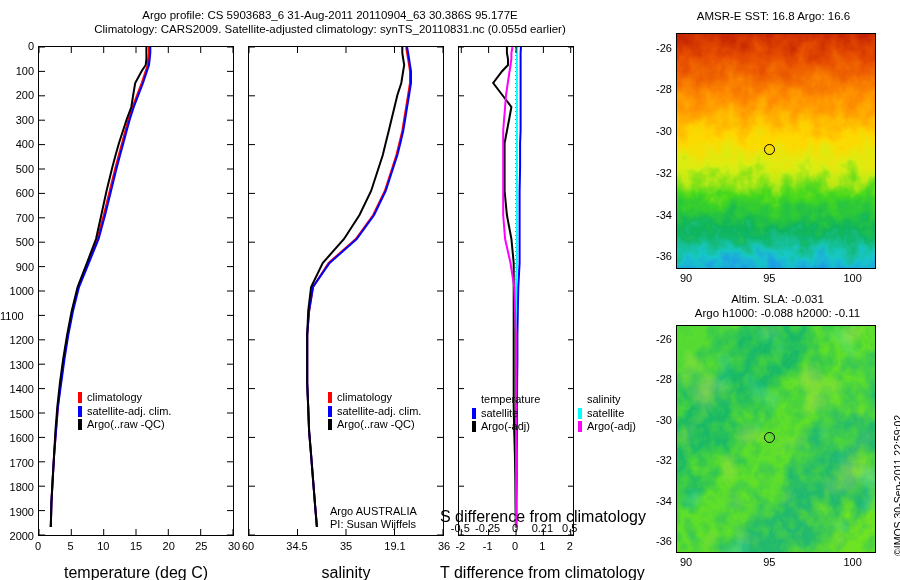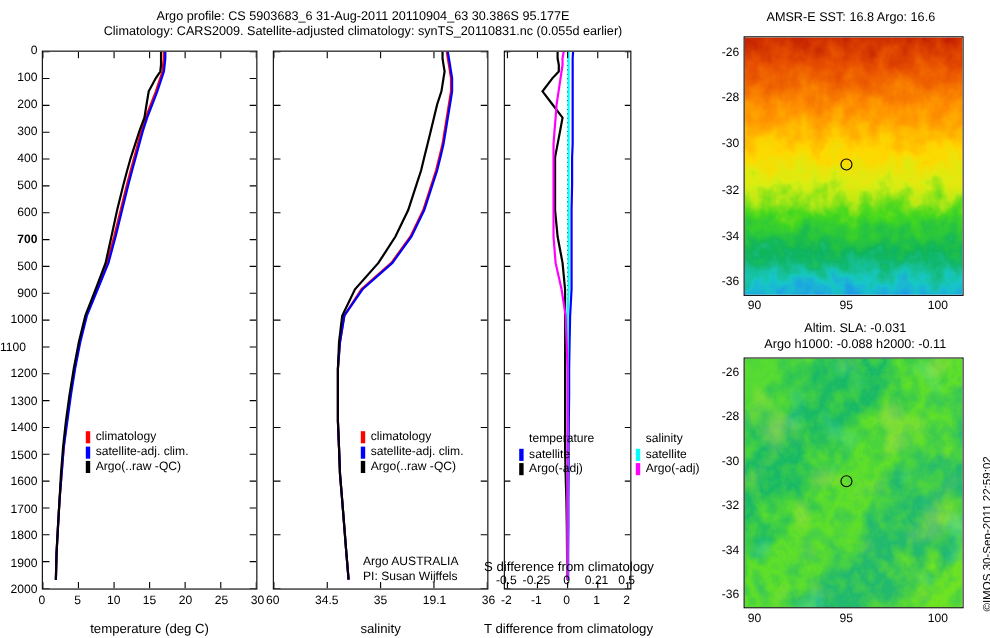--- a/index.html
+++ b/index.html
@@ -2,21 +2,21 @@
 <html><head>
 <meta charset="utf-8">
 <style>
   html,body{margin:0;padding:0;background:#fff;}
   body{width:900px;height:580px;position:relative;overflow:hidden;
        font-family:"Liberation Sans","DejaVu Sans",sans-serif;color:#000;}
   .abs{position:absolute;}
   .ttl{font-size:11.5px;text-align:center;white-space:nowrap;line-height:14px;}
   .axbox{position:absolute;border:1px solid #000;background:#fff;box-sizing:border-box;}
   .tick-lbl{position:absolute;font-size:11px;white-space:nowrap;}
-  .axlabel{position:absolute;font-size:12px;text-align:center;white-space:nowrap;}
+  .axlabel{position:absolute;font-size:16px;text-align:center;white-space:nowrap;}
   svg{display:block;}
   .legend{position:absolute;font-size:11px;line-height:13.5px;white-space:nowrap;}
   .legend .row{display:flex;align-items:center;height:13.5px;}
   .legend .sw{width:4px;height:11px;margin-right:5px;flex:0 0 auto;}
   .legend .txt{}
   .legend-hdr{font-size:11px;height:13.5px;padding-left:9px;}
   .credit{position:absolute;font-size:11px;line-height:13px;white-space:nowrap;}
   .vert{position:absolute;font-size:10.5px;white-space:nowrap;
         transform-origin:0 0;transform:rotate(-90deg);}
   .mapwrap{position:absolute;border:1px solid #000;box-sizing:border-box;overflow:hidden;background:#fff;}
@@ -99,21 +99,21 @@
 </div>
 
 <div id="depth-labels">
     <div class="tick-lbl" style="top: 46px; left: 0px; text-align: right; width: 34px; transform: translateY(-50%);">0</div>
     <div class="tick-lbl" style="top: 70.5px; left: 0px; text-align: right; width: 34px; transform: translateY(-50%);">100</div>
     <div class="tick-lbl" style="top: 95px; left: 0px; text-align: right; width: 34px; transform: translateY(-50%);">200</div>
     <div class="tick-lbl" style="top: 119.5px; left: 0px; text-align: right; width: 34px; transform: translateY(-50%);">300</div>
     <div class="tick-lbl" style="top: 144px; left: 0px; text-align: right; width: 34px; transform: translateY(-50%);">400</div>
     <div class="tick-lbl" style="top: 168.5px; left: 0px; text-align: right; width: 34px; transform: translateY(-50%);">500</div>
     <div class="tick-lbl" style="top: 193px; left: 0px; text-align: right; width: 34px; transform: translateY(-50%);">600</div>
-    <div class="tick-lbl" style="top: 217.5px; left: 0px; text-align: right; width: 34px; transform: translateY(-50%); font-weight: bold;">700</div>
+    <div class="tick-lbl" style="top: 217.5px; left: 0px; text-align: right; width: 34px; transform: translateY(-50%);">700</div>
     <div class="tick-lbl" style="top: 242px; left: 0px; text-align: right; width: 34px; transform: translateY(-50%);">500</div>
     <div class="tick-lbl" style="top: 266.5px; left: 0px; text-align: right; width: 34px; transform: translateY(-50%);">900</div>
     <div class="tick-lbl" style="top: 291px; left: 0px; text-align: right; width: 34px; transform: translateY(-50%);">1000</div>
     <div class="tick-lbl" style="top: 315.5px; left: 0px; text-align: right; width: 20px; transform: translateY(-50%);">1100</div>
     <div class="tick-lbl" style="top: 340px; left: 0px; text-align: right; width: 34px; transform: translateY(-50%);">1200</div>
     <div class="tick-lbl" style="top: 364.5px; left: 0px; text-align: right; width: 34px; transform: translateY(-50%);">1300</div>
     <div class="tick-lbl" style="top: 389px; left: 0px; text-align: right; width: 34px; transform: translateY(-50%);">1400</div>
     <div class="tick-lbl" style="top: 413.5px; left: 0px; text-align: right; width: 34px; transform: translateY(-50%);">1500</div>
     <div class="tick-lbl" style="top: 438px; left: 0px; text-align: right; width: 34px; transform: translateY(-50%);">1600</div>
     <div class="tick-lbl" style="top: 462.5px; left: 0px; text-align: right; width: 34px; transform: translateY(-50%);">1700</div>

